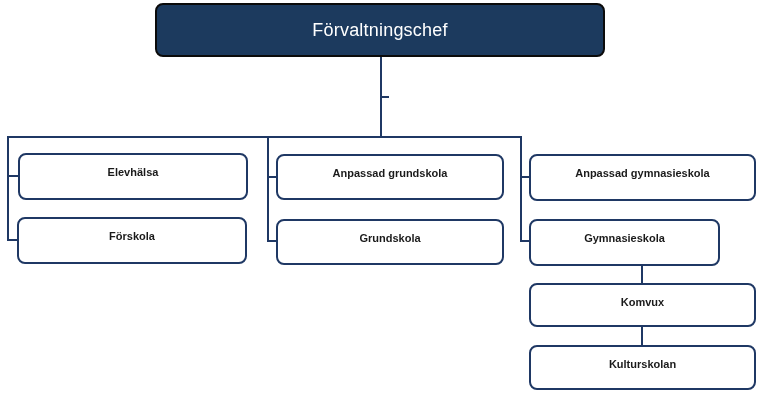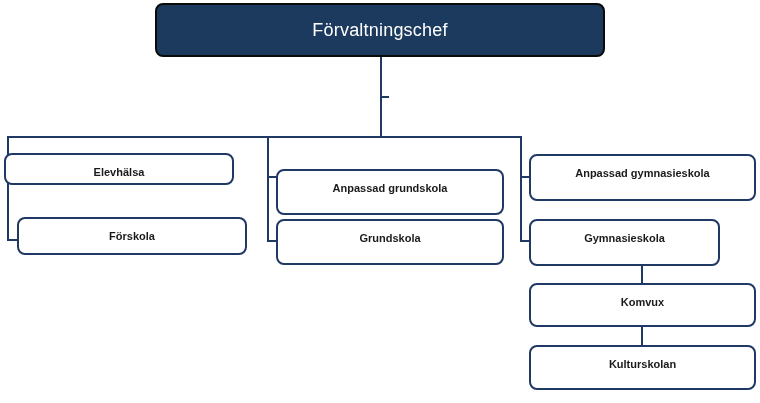--- a/index.html
+++ b/index.html
@@ -75,31 +75,31 @@
 
   <div class="line h" style="left:7px;top:136px;width:515px;"></div>
 
   <div class="line v" style="left:7px;top:136px;height:105px;"></div>
   <div class="line v" style="left:267px;top:136px;height:106px;"></div>
   <div class="line v" style="left:520px;top:136px;height:106px;"></div>
 
   <div class="line h" style="left:7px;top:175px;width:11px;"></div>
   <div class="line h" style="left:7px;top:239px;width:11px;"></div>
 
-  <div class="box box-child" style="left:4px;top:153px;width:230px;height:32px;">
+  <div class="box box-child" style="left:18px;top:153px;width:230px;height:47px;">
     <span class="node-label">Elevhälsa</span>
   </div>
-  <div class="box box-child" style="left:17px;top:217px;width:230px;height:38px;">
+  <div class="box box-child" style="left:17px;top:217px;width:230px;height:47px;">
     <span class="node-label">Förskola</span>
   </div>
 
   <div class="line h" style="left:267px;top:176px;width:10px;"></div>
   <div class="line h" style="left:267px;top:240px;width:10px;"></div>
 
-  <div class="box box-child" style="left:276px;top:169px;width:228px;height:46px;">
+  <div class="box box-child" style="left:276px;top:154px;width:228px;height:46px;">
     <span class="node-label">Anpassad grundskola</span>
   </div>
   <div class="box box-child" style="left:276px;top:219px;width:228px;height:46px;">
     <span class="node-label">Grundskola</span>
   </div>
 
   <div class="line h" style="left:520px;top:176px;width:10px;"></div>
   <div class="line h" style="left:520px;top:240px;width:10px;"></div>
 
   <div class="box box-child" style="left:529px;top:154px;width:227px;height:47px;">

